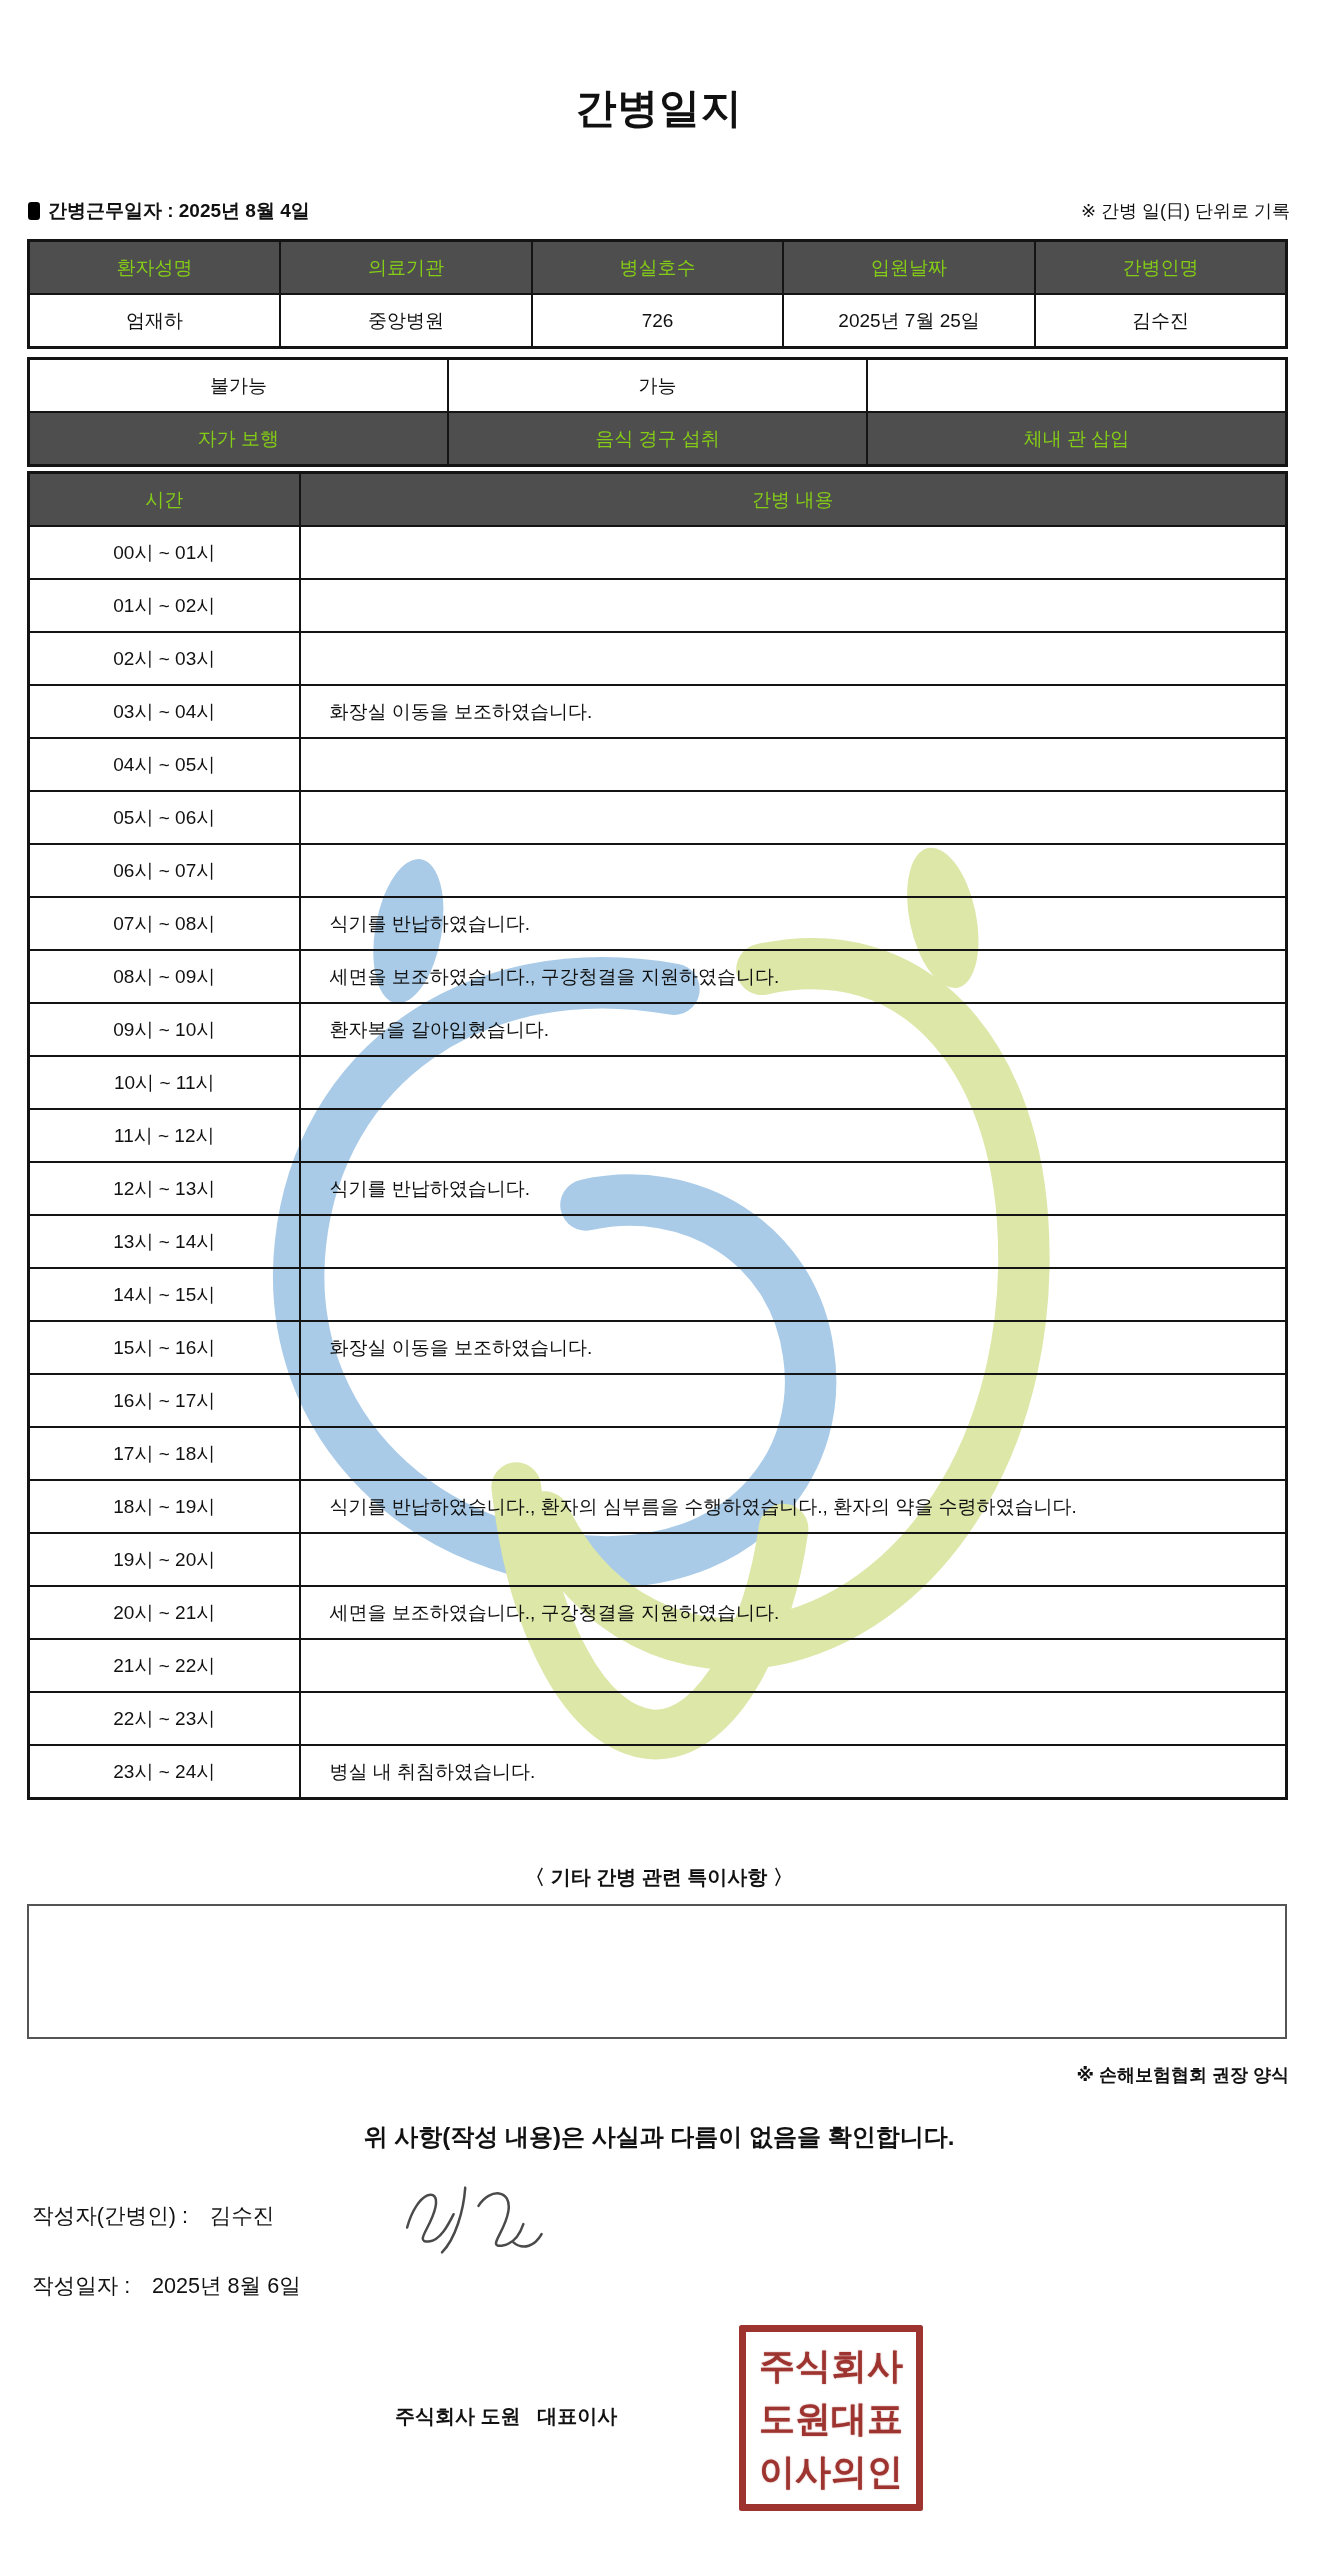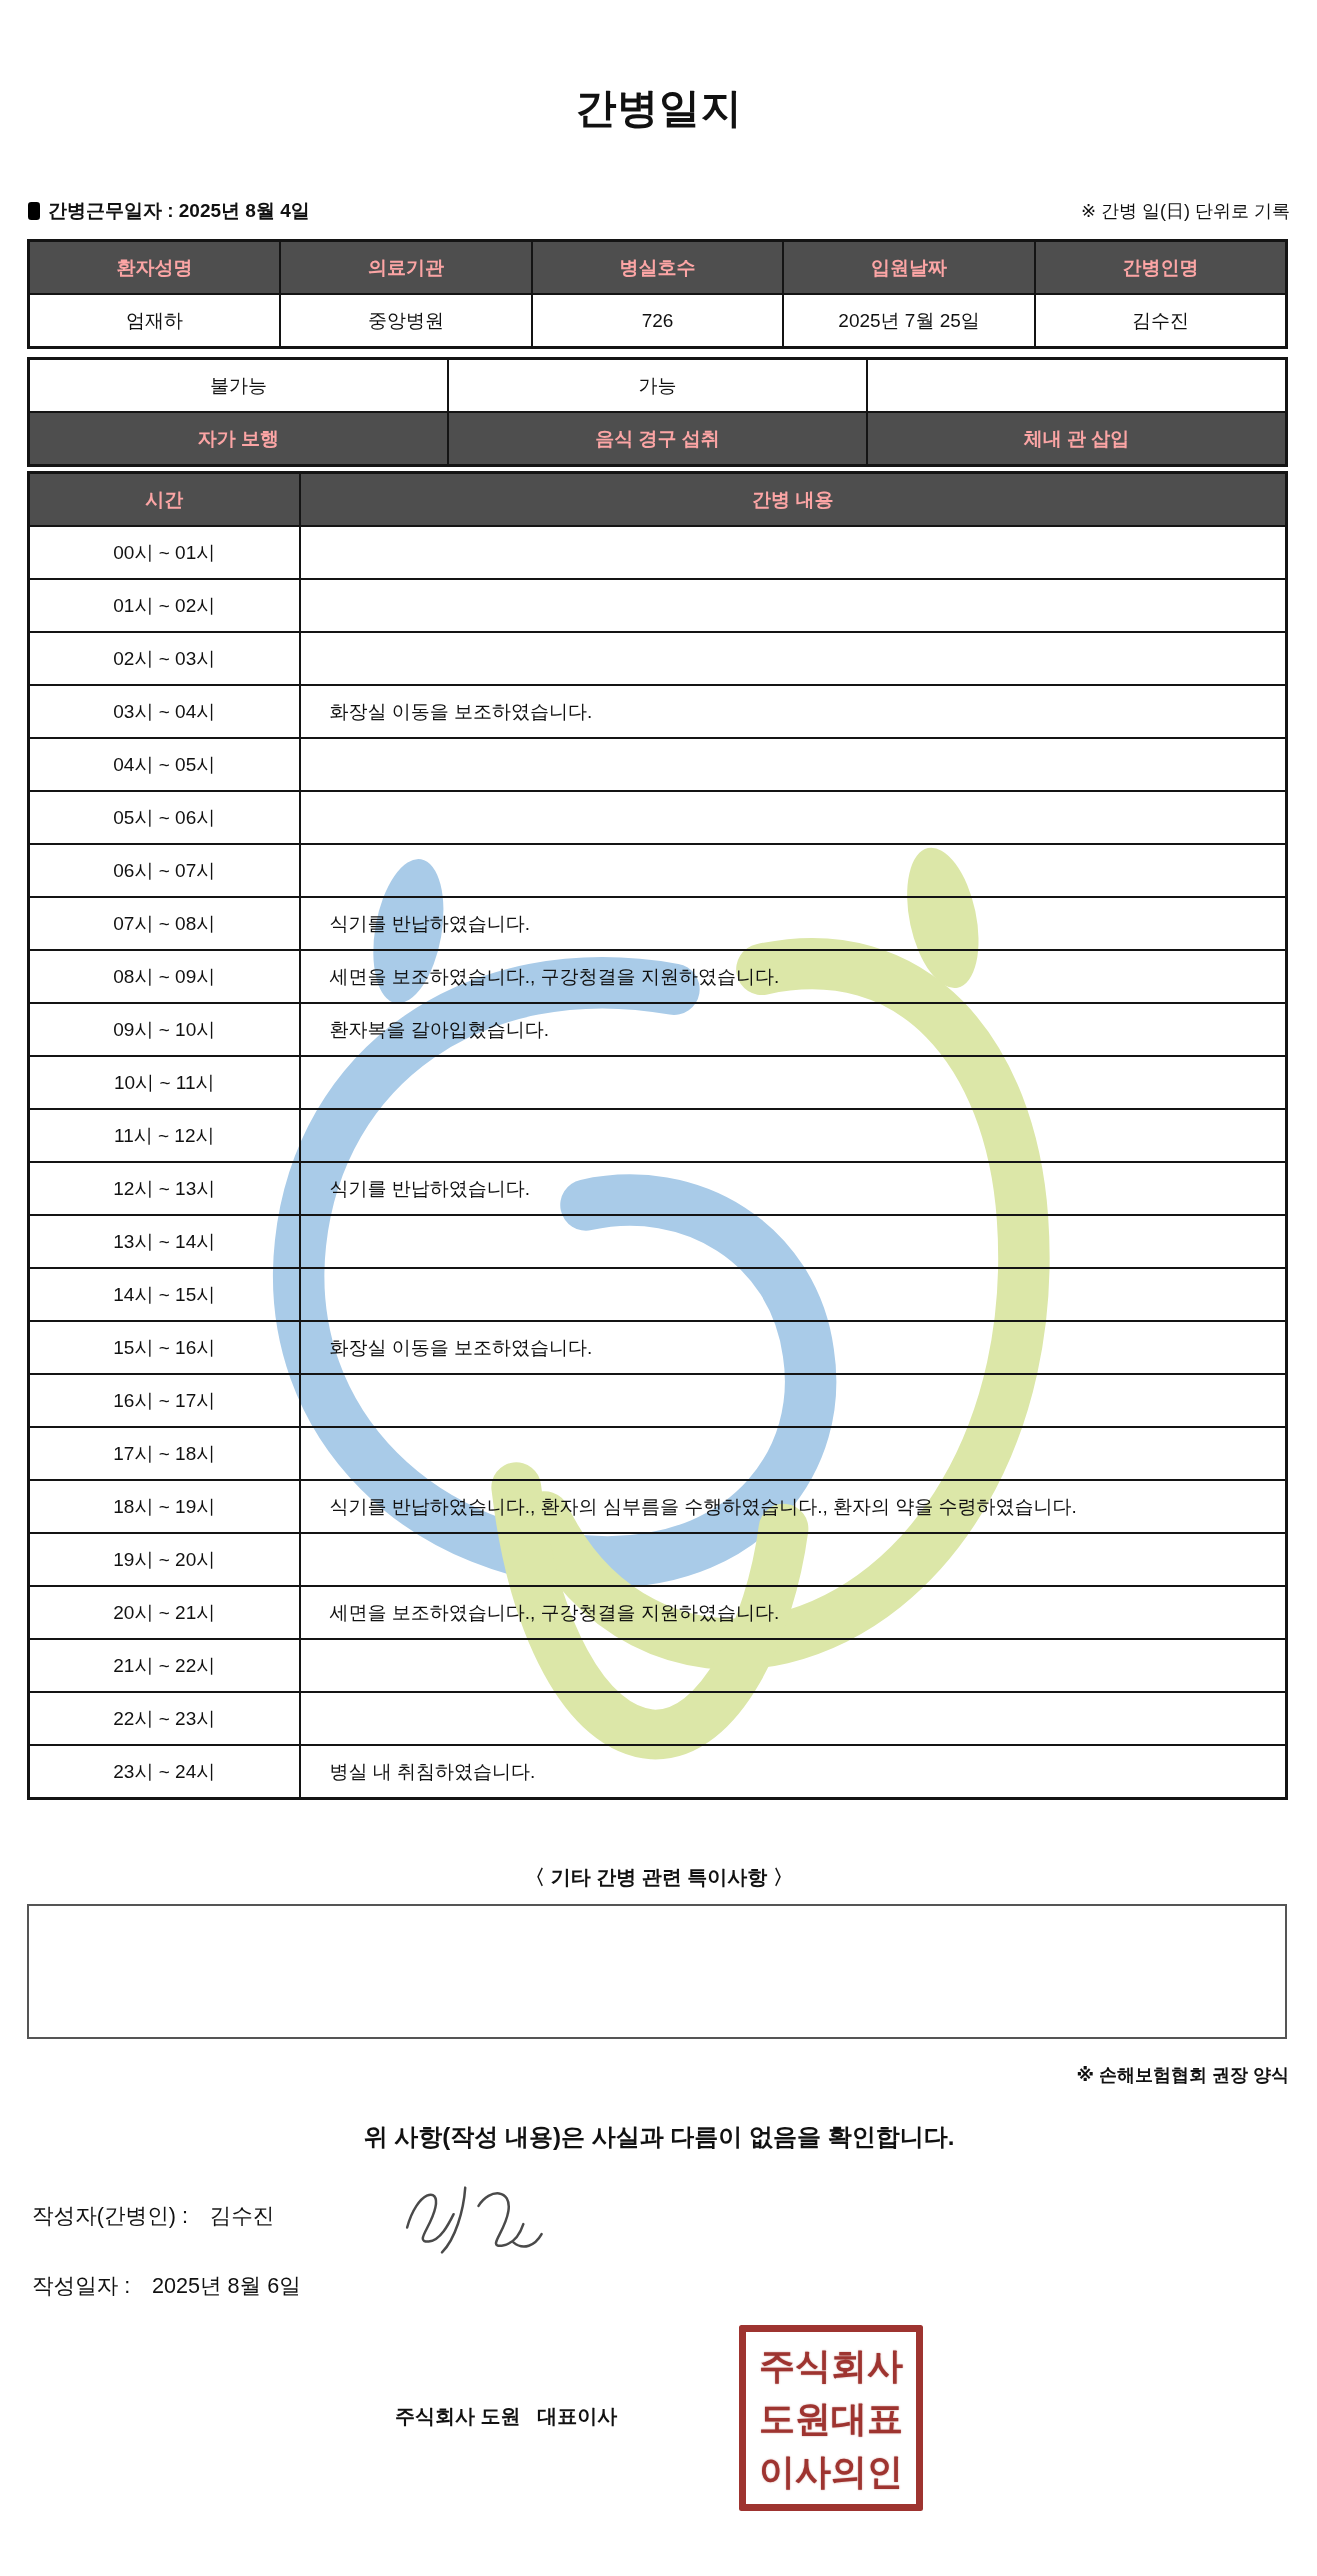--- a/index.html
+++ b/index.html
@@ -31,22 +31,22 @@
   .bullet-sq{display:inline-block;width:12.4px;height:18px;background:#000;border-radius:3.3px;margin-right:7.5px;}
   .info-right{font-size:18px;font-weight:500;white-space:pre;}
   
   table.form{
     border-collapse:collapse;table-layout:fixed;
     width:1261px;background:transparent;
     border:3.3px solid #141414;
     z-index:2;position:absolute;left:27px;
   }
   table.form th{
-    background:#4e4e4e;color:#fca5a5;
-    font-size:19px;font-weight:700;
+    background:#4e4e4e;color:#84cc16;
+    font-size:19px;font-weight:400;
     border:2.5px solid #141414;
     height:51px;text-align:center;vertical-align:middle;
     padding:0;
   }
   table.form td{
     background:transparent;color:#111;
     font-size:19px;font-weight:400;
     border:2.5px solid #141414;
     height:51px;text-align:center;vertical-align:middle;
     padding:0 19px;

